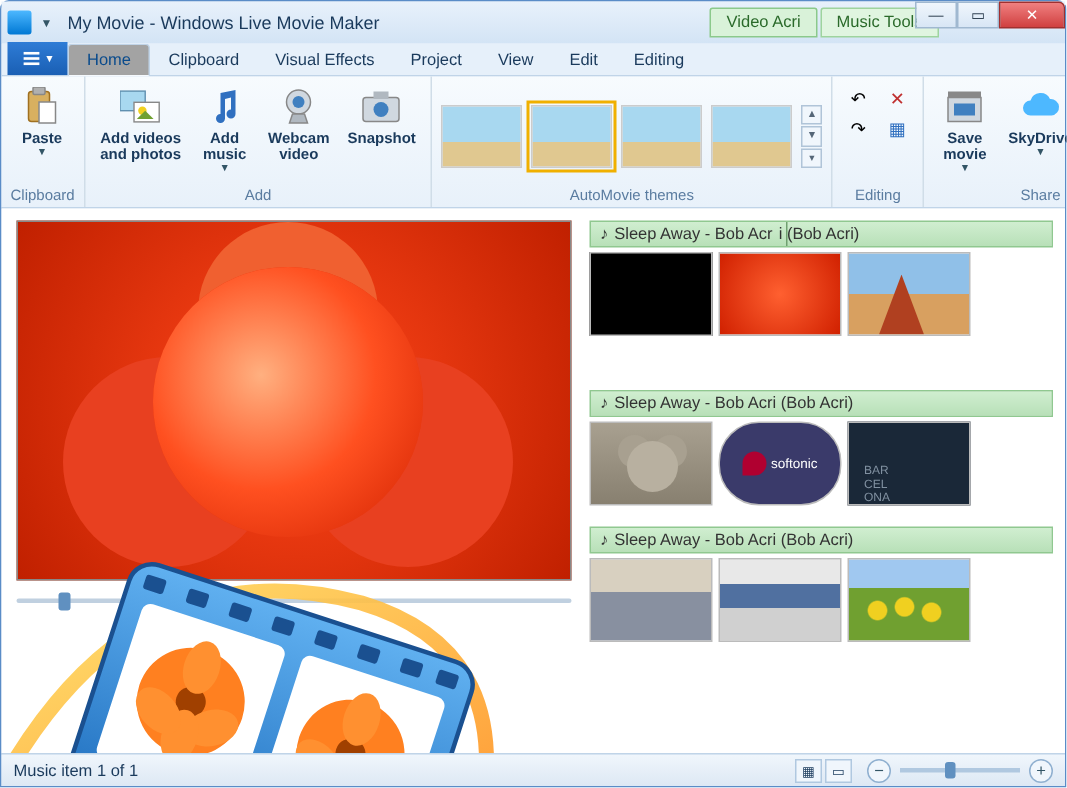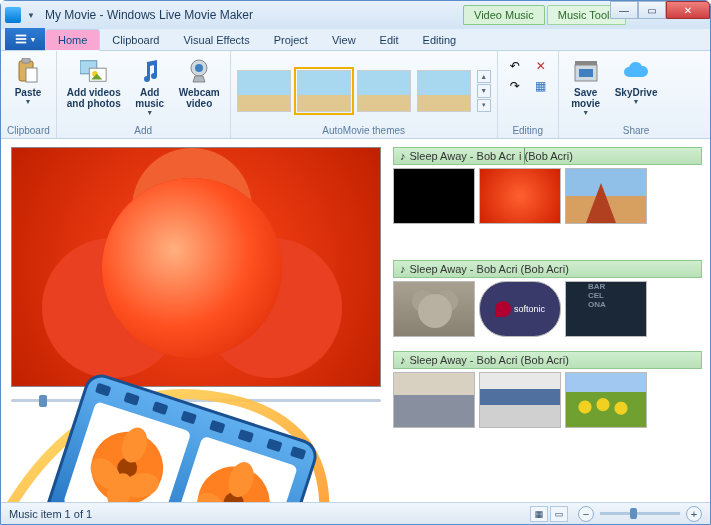--- a/index.html
+++ b/index.html
@@ -19,21 +19,21 @@
 .context-tab.music { background: #e0f5e0; border-color: #9ed49e; color: #2a6a2a; }
 .win-controls { position: absolute; top: 1px; right: 1px; display: flex; }
 .win-btn { width: 28px; height: 18px; background: linear-gradient(#f0f6fc, #d8e6f5); border: 1px solid #a0b8d0; display: flex; align-items: center; justify-content: center; font-size: 10px; color: #345; }
 .win-btn.close { width: 44px; background: linear-gradient(#f08080, #d04040); color: #fff; border-color: #a03030; border-top-right-radius: 4px; }
 
 
 .ribbon-tabs { height: 22px; background: #e6f0fa; display: flex; align-items: flex-end; padding-left: 4px; border-bottom: 1px solid #c0d4e8; }
 .file-tab { width: 40px; height: 22px; background: linear-gradient(#2e7cd6, #1a5fb4); display: flex; align-items: center; justify-content: center; }
 .file-tab svg { width: 14px; height: 14px; }
 .ribbon-tab { padding: 4px 12px; font-size: 11px; color: #1a3a5c; cursor: pointer; }
-.ribbon-tab.active { background: #f9a8d4; border: 1px solid #c0d4e8; border-bottom: 1px solid #f5f9fd; border-radius: 3px 3px 0 0; margin-bottom: -1px; color: #0a4b8c; }
+.ribbon-tab.active { background: #a3a3a3; border: 1px solid #c0d4e8; border-bottom: 1px solid #f5f9fd; border-radius: 3px 3px 0 0; margin-bottom: -1px; color: #0a4b8c; }
 
 
 .ribbon { height: 88px; background: linear-gradient(#f7fbfe, #e8f1fa); border-bottom: 1px solid #c0d4e8; display: flex; }
 .group { border-right: 1px solid #d0dde8; display: flex; flex-direction: column; padding: 2px 6px 0; }
 .group-body { flex: 1; display: flex; align-items: flex-start; gap: 4px; }
 .group-label { font-size: 10px; color: #5a7ca0; text-align: center; padding: 2px 0; }
 .big-btn { display: flex; flex-direction: column; align-items: center; justify-content: flex-start; padding: 4px 4px 0; min-width: 42px; text-align: center; cursor: pointer; font-weight: bold; }
 .big-btn .icon { width: 28px; height: 28px; margin-bottom: 2px; display: flex; align-items: center; justify-content: center; }
 .big-btn .lbl { font-size: 10px; line-height: 11px; color: #1a3a5c; }
 .big-btn .arrow { font-size: 7px; color: #356; }
@@ -70,21 +70,21 @@
 .track-clips { display: flex; gap: 4px; margin-top: 3px; }
 .clip { width: 82px; height: 56px; border: 1px solid #bbb; background: #888; position: relative; overflow: hidden; }
 .clip.black { background: #000; }
 .clip.flower2 { background: radial-gradient(circle at 50% 50%, #ff6030, #d02000); }
 .clip.desert { background: linear-gradient(#90c0e8 50%, #d8a060 50%); }
 .clip.desert::after { content: ""; position: absolute; bottom: 0; left: 20px; width: 30px; height: 40px; background: #b04020; clip-path: polygon(0 100%, 50% 0, 100% 100%); }
 .clip.koala { background: linear-gradient(#a8a090, #888070); }
 .clip.koala::after { content: ""; position: absolute; top: 12px; left: 24px; width: 34px; height: 34px; background: #b8b0a0; border-radius: 50%; box-shadow: -12px -10px 0 -6px #a8a090, 12px -10px 0 -6px #a8a090; }
 .clip.softonic { background: #3a3a6a; display: flex; align-items: center; justify-content: center; color: #fff; font-size: 9px; border-radius: 27px; }
 .clip.softonic::before { content: ""; width: 16px; height: 16px; background: #b00030; border-radius: 50% 50% 50% 0; margin-right: 3px; }
-.clip.bar { background: #1a2838; color: #8090a0; font-size: 8px; display: flex; align-items: flex-start; padding-left: 22px; line-height: 9px; font-weight: bold; }
+.clip.bar { background: #1a2838; color: #8090a0; font-size: 8px; display: flex; align-items: flex-end; padding-left: 10px; line-height: 9px; }
 .clip.room { background: linear-gradient(#d8d0c0 40%, #8890a0 40%); }
 .clip.office { background: linear-gradient(#e8e8e8 30%, #5070a0 30%, #5070a0 60%, #d0d0d0 60%); }
 .clip.tulips { background: linear-gradient(#a0c8f0 35%, #70a030 35%); }
 .clip.tulips::after { content: ""; position: absolute; bottom: 8px; left: 10px; width: 60px; height: 24px; background: radial-gradient(circle at 15% 50%, #f0d020 0 6px, transparent 7px), radial-gradient(circle at 45% 40%, #f0d020 0 6px, transparent 7px), radial-gradient(circle at 75% 55%, #f0d020 0 6px, transparent 7px); }
 
 
 .statusbar { height: 22px; background: linear-gradient(#f0f6fc, #dde8f4); border-top: 1px solid #c0d4e8; display: flex; align-items: center; padding: 0 8px; font-size: 11px; color: #1a3a5c; }
 .statusbar .spacer { flex: 1; }
 .zoom { display: flex; align-items: center; gap: 6px; }
 .zoom-btn { width: 16px; height: 16px; border: 1px solid #90b0d0; border-radius: 50%; background: #f0f6fc; display: flex; align-items: center; justify-content: center; font-size: 11px; color: #356; cursor: pointer; }
@@ -101,21 +101,21 @@
 
   <div class="titlebar">
     <div class="left">
       <div class="wlm-icon"></div>
       <span class="dropdown-arrow">▼</span>
       <span class="title">
         <span>My Movie</span><span> - </span><span>Windows Live Movie Maker</span>
       </span>
     </div>
     <div class="context-tabs">
-      <div class="context-tab video">Video Music</div>
+      <div class="context-tab video">Video Acri</div>
       <div class="context-tab music">Music Tools</div>
     </div>
     <div class="win-controls">
       <div class="win-btn">—</div>
       <div class="win-btn">▭</div>
       <div class="win-btn close">✕</div>
     </div>
   </div>
 
   <div class="ribbon-tabs">
@@ -182,20 +182,30 @@
         <div class="big-btn">
           <div class="icon">
             <svg width="24" height="26" viewBox="0 0 24 26">
                 <circle cx="12" cy="10" r="8" fill="#d0d8e0" stroke="#888"></circle>
                 <circle cx="12" cy="10" r="4" fill="#4080c0"></circle>
                 <path d="M8 18 L16 18 L18 24 L6 24 Z" fill="#b0b8c0" stroke="#888"></path>
               </svg>
           </div>
           <div class="lbl" style="white-space:pre">Webcam
 video</div>
+        </div>
+        <div class="big-btn">
+          <div class="icon">
+            <svg width="26" height="22" viewBox="0 0 26 22">
+                <rect x="1" y="5" width="24" height="16" rx="2" fill="#d0d8e0" stroke="#888"></rect>
+                <rect x="8" y="1" width="10" height="5" fill="#b0b8c0"></rect>
+                <circle cx="13" cy="13" r="5" fill="#4080c0"></circle>
+              </svg>
+          </div>
+          <div class="lbl">Snapshot</div>
         </div>
       </div>
       <div class="group-label">Add</div>
     </div>
 
     <div class="group" style="flex:1">
       <div class="group-body" style="align-items:center;gap:6px;padding-top:6px">
         <div class="theme-thumb"></div>
         <div class="theme-thumb selected"></div>
         <div class="theme-thumb"></div>

